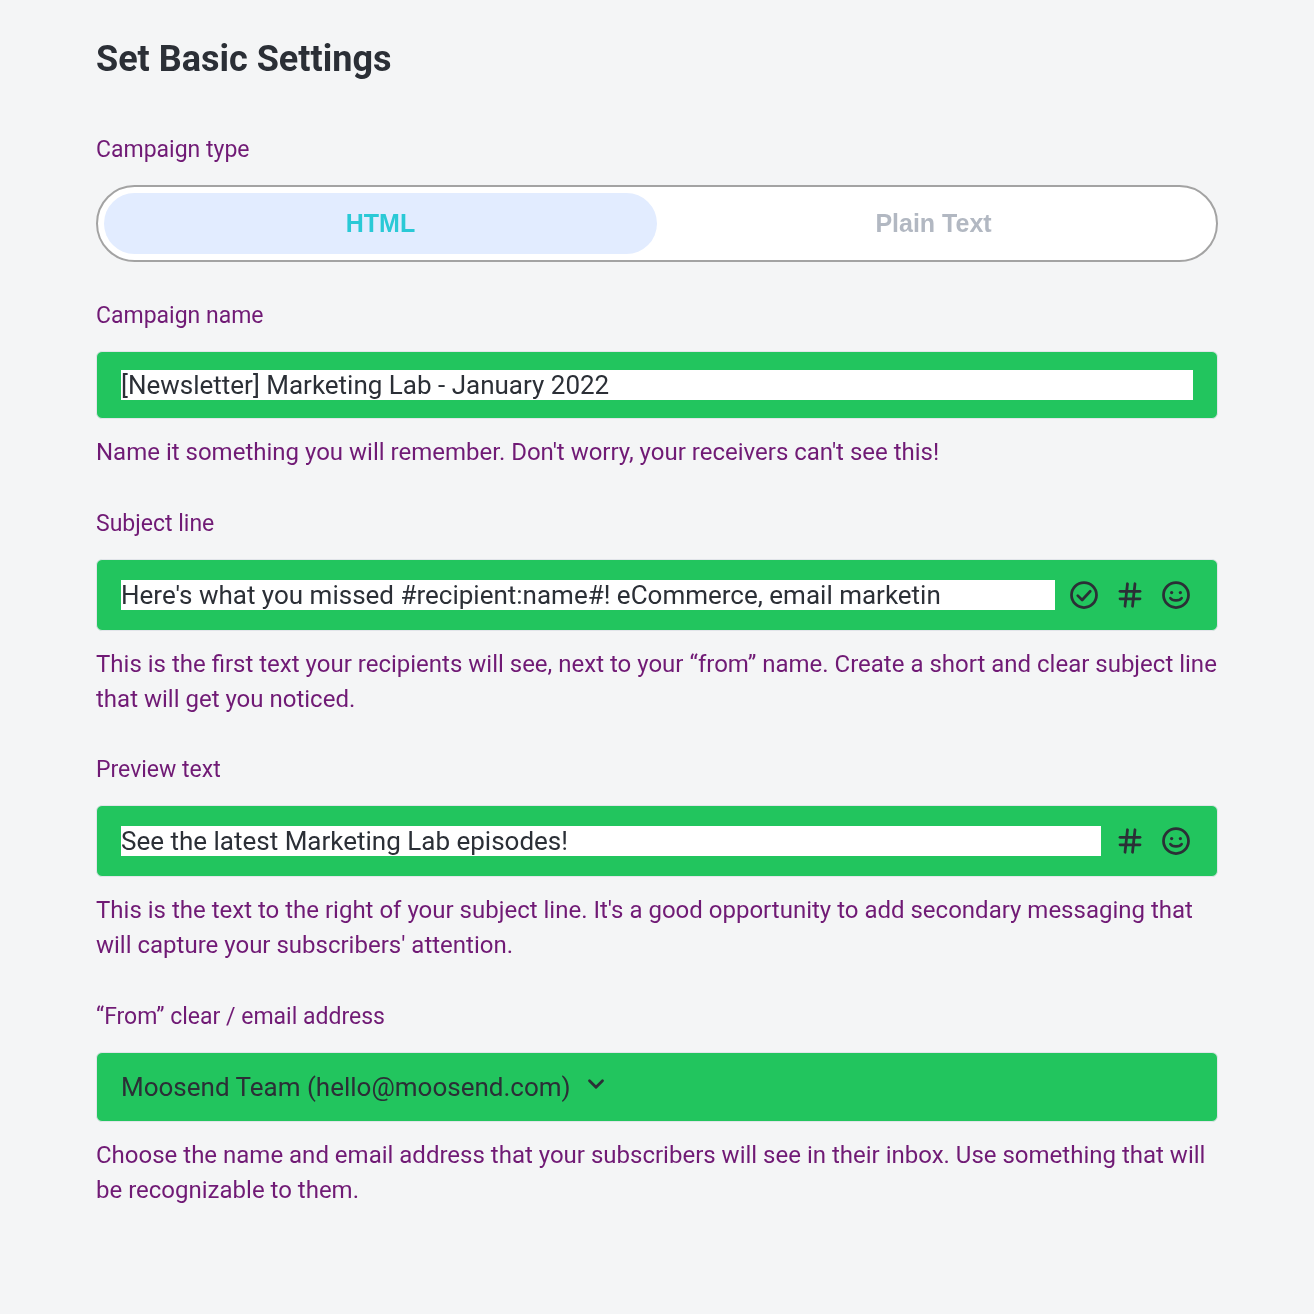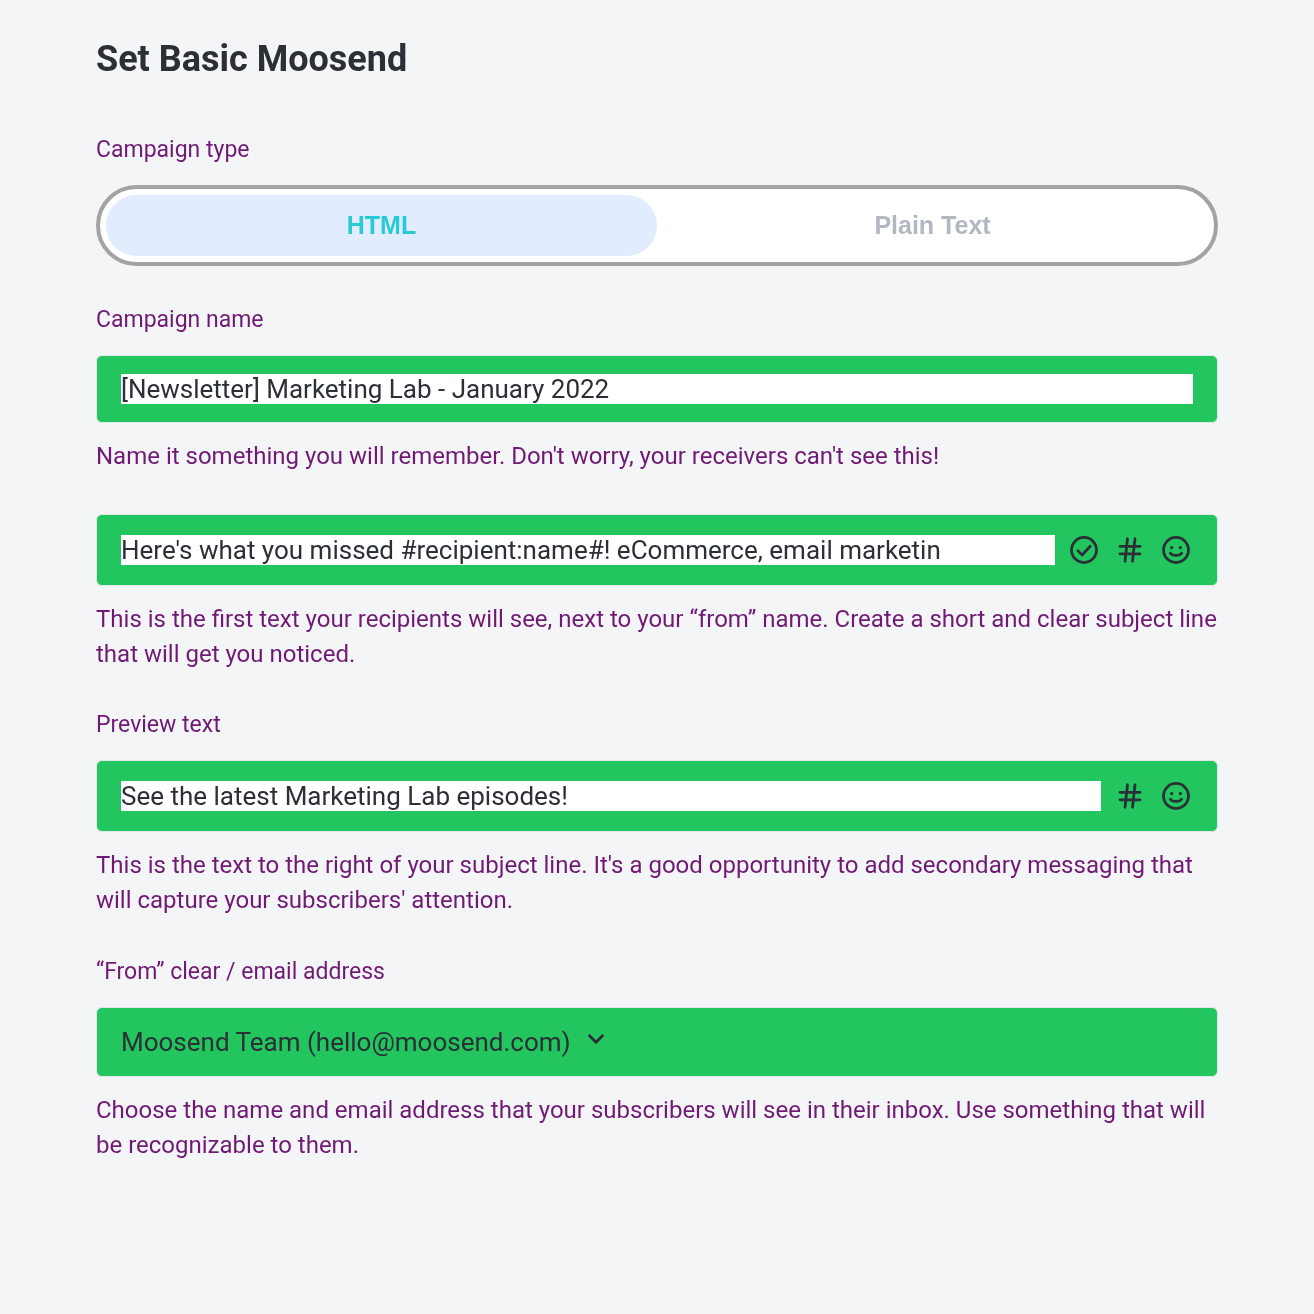--- a/index.html
+++ b/index.html
@@ -26,21 +26,21 @@
   .field-label {
     font-size: 23px;
     font-weight: 400;
     color: #701a75;
     margin-bottom: 22px;
     display: block;
   }
   .segmented {
     display: flex;
     background: #fff;
-    border: 4px solid #a3a3a3;
+    border: 2px solid #a3a3a3;
     border-radius: 46px;
     padding: 6px;
     width: 100%;
     justify-content: space-between;
   }
   .segmented button {
     flex: 1;
     border: none;
     background: transparent;
     font-size: 25px;
@@ -106,39 +106,40 @@
   .chevron svg {
     width: 26px;
     height: 26px;
   }
 </style>
 </head>
 <body>
 
 <div class="page">
 
-  <h1 class="page-title">Set Basic Moosend</h1>
+  <h1 class="page-title">Set Basic Settings</h1>
 
   <div class="field-group">
     <div class="field-label">Campaign type</div>
     <div class="segmented">
       <button class="active">HTML</button>
       <button>Plain Text</button>
     </div>
   </div>
 
   <div class="field-group">
     <div class="field-label">Campaign name</div>
     <div class="text-input">
       <input type="text" value="[Newsletter] Marketing Lab - January 2022" style="">
     </div>
     <div class="help-text">Name it something you will remember. Don't worry, your receivers can't see this!</div>
   </div>
 
   <div class="field-group">
+    <div class="field-label">Subject line</div>
     <div class="text-input">
       <input type="text" value="Here's what you missed #recipient:name#! eCommerce, email marketin" style="">
       <span class="icon-btn">
         <svg viewBox="0 0 24 24" fill="none" stroke="currentColor" stroke-width="2.2">
           <circle cx="12" cy="12" r="10"></circle>
           <path d="M7 12.5 L10.5 16 L17 9" stroke-linecap="round" stroke-linejoin="round"></path>
         </svg>
       </span>
       <span class="icon-btn">
         <svg viewBox="0 0 24 24" fill="none" stroke="currentColor" stroke-width="2.2" stroke-linecap="round">

